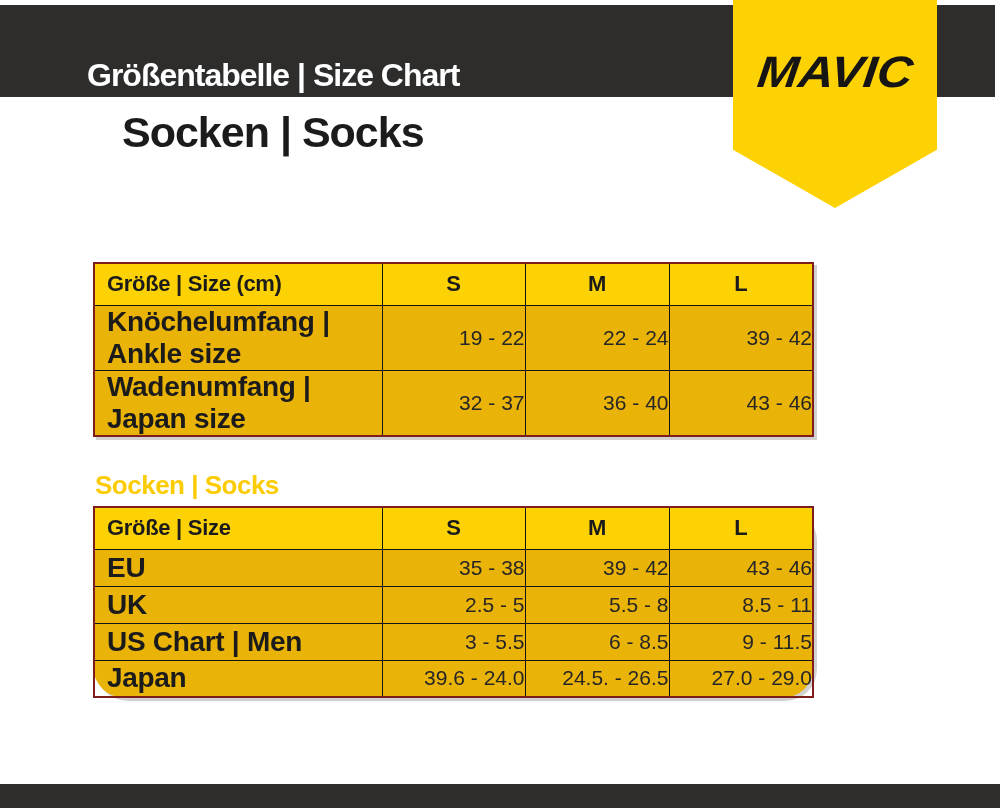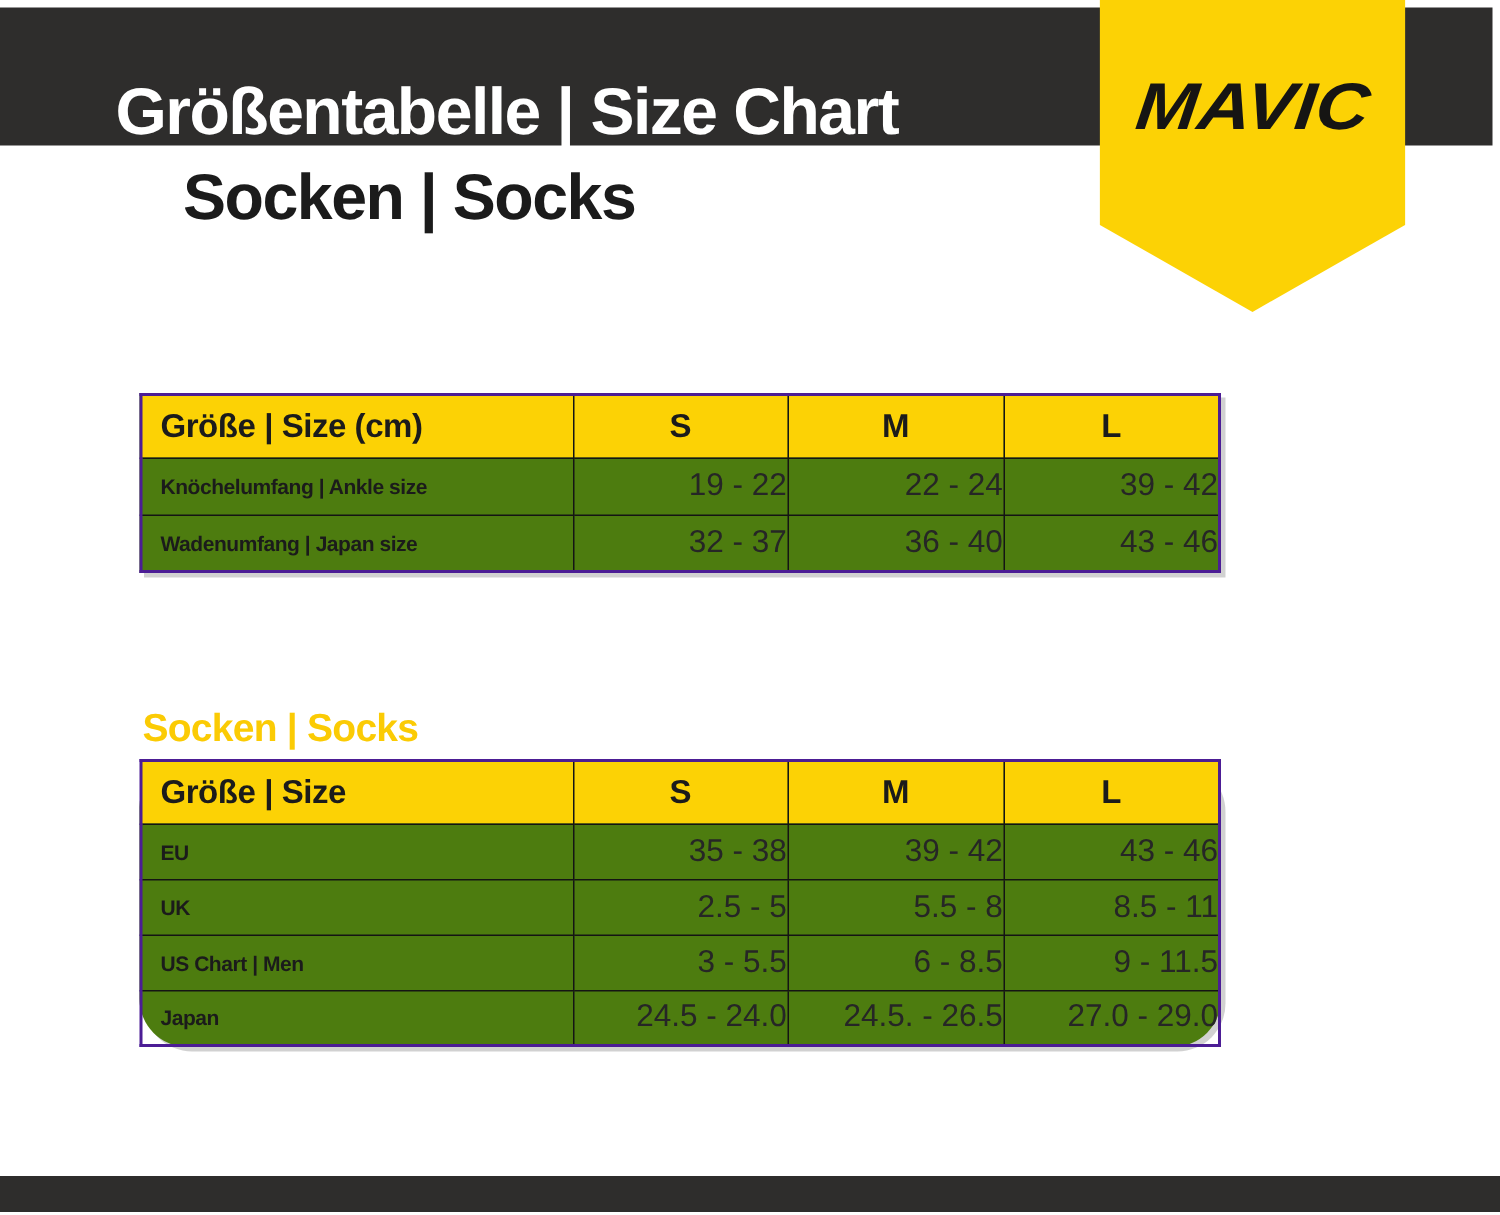--- a/index.html
+++ b/index.html
@@ -16,22 +16,22 @@
 
   
   .top-band {
     position: absolute;
     left: 0; top: 5px;
     width: 995px; height: 92px;
     background: #2E2D2C;
   }
   .page-title {
     position: absolute;
-    left: 77px; top: 53px;
-    font-size: 44px;
+    left: 87px; top: 53px;
+    font-size: 32px;
     line-height: 44px;
     font-weight: bold;
     letter-spacing: -1px;
     color: #ffffff;
     white-space: nowrap;
     z-index: 3;
   }
   .page-subtitle {
     position: absolute;
     left: 122px; top: 110px;
@@ -77,22 +77,22 @@
   }
   .heading-1 { top: 228px; }
   .heading-2 { top: 470px; }
 
   table.size-table {
     position: absolute;
     left: 93px;
     width: 719px;
     border-collapse: collapse;
     table-layout: fixed;
-    background: #4d7c0f;
-    border: 2px solid #4c1d95;
+    background: #eab308;
+    border: 2px solid #7f1d1d;
     box-shadow: 3px 3px 0 rgba(0,0,0,0.18);
   }
   .table-1 { top: 262px; }
   .table-2 { top: 506px; border-radius: 32px; }
 
   table.size-table th, table.size-table td {
     border: 1.5px solid #141414;
     vertical-align: middle;
     color: #1b1b1b;
   }
@@ -106,21 +106,21 @@
     font-weight: bold;
     text-align: center;
     letter-spacing: -0.3px;
   }
   table.size-table th.label-col,
   table.size-table td.label-cell {
     text-align: left;
     padding-left: 12px;
   }
   table.size-table td.label-cell {
-    font-size: 14px;
+    font-size: 28px;
     font-weight: bold;
     letter-spacing: -0.3px;
   }
   table.size-table td.value-cell {
     font-size: 21px;
     font-weight: normal;
     text-align: right;
     color: #262626;
   }
 
@@ -205,21 +205,21 @@
         <td class="value-cell">8.5 - 11</td>
       </tr>
       <tr>
         <td class="label-cell">US Chart | Men</td>
         <td class="value-cell">3 - 5.5</td>
         <td class="value-cell">6 - 8.5</td>
         <td class="value-cell">9 - 11.5</td>
       </tr>
       <tr>
         <td class="label-cell">Japan</td>
-        <td class="value-cell">24.5 - 24.0</td>
+        <td class="value-cell">39.6 - 24.0</td>
         <td class="value-cell">24.5. - 26.5</td>
         <td class="value-cell">27.0 - 29.0</td>
       </tr>
     </tbody>
   </table>
 
   <div class="bottom-band"></div>
 
 </div>
 

